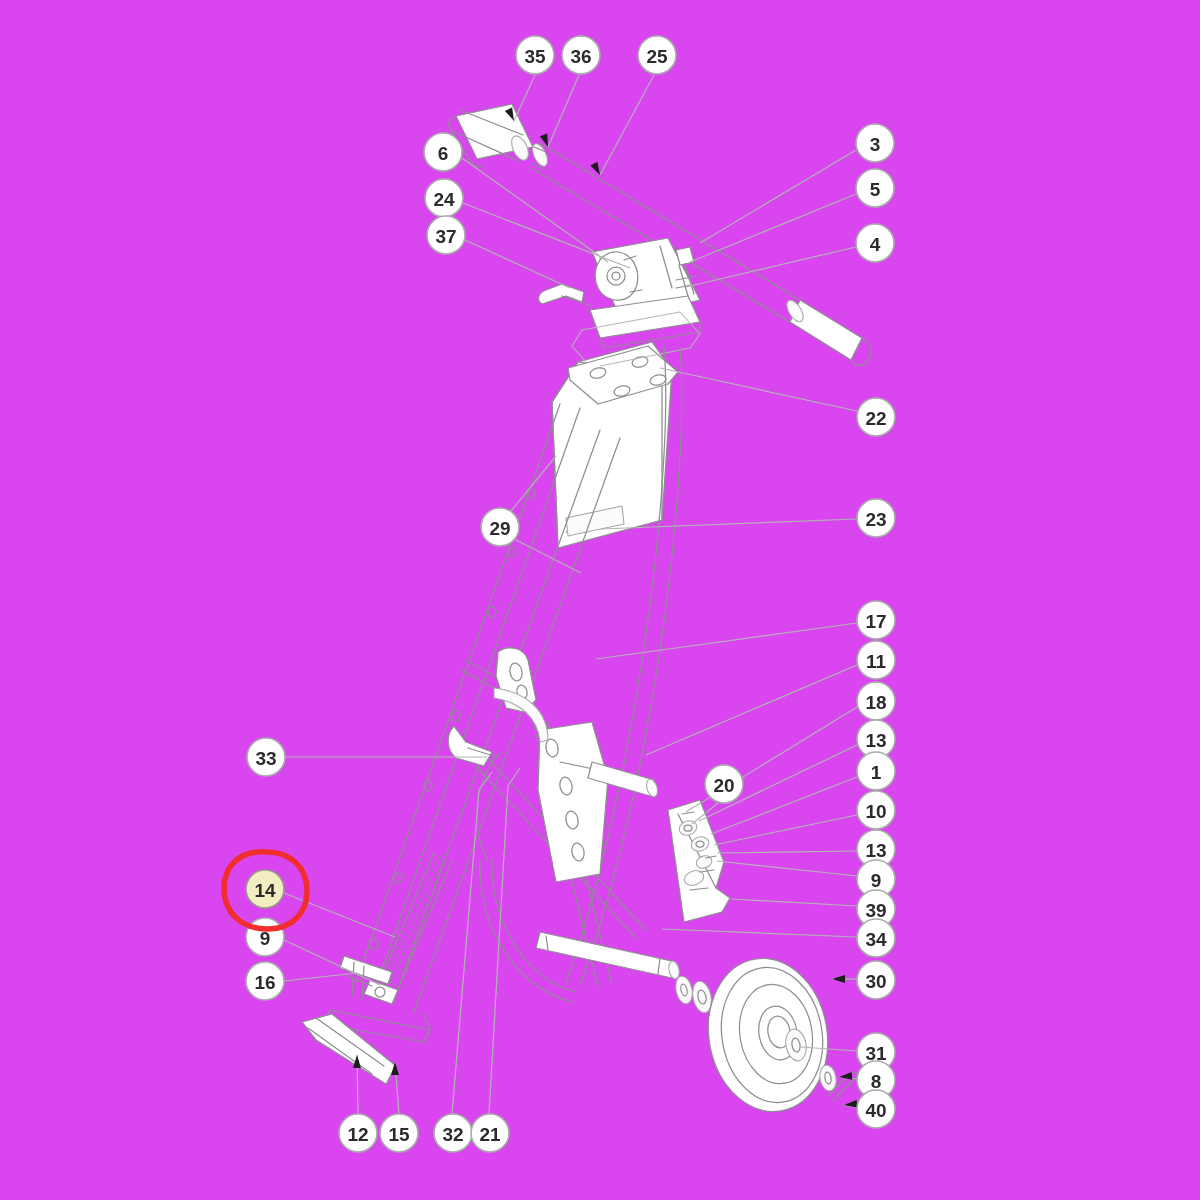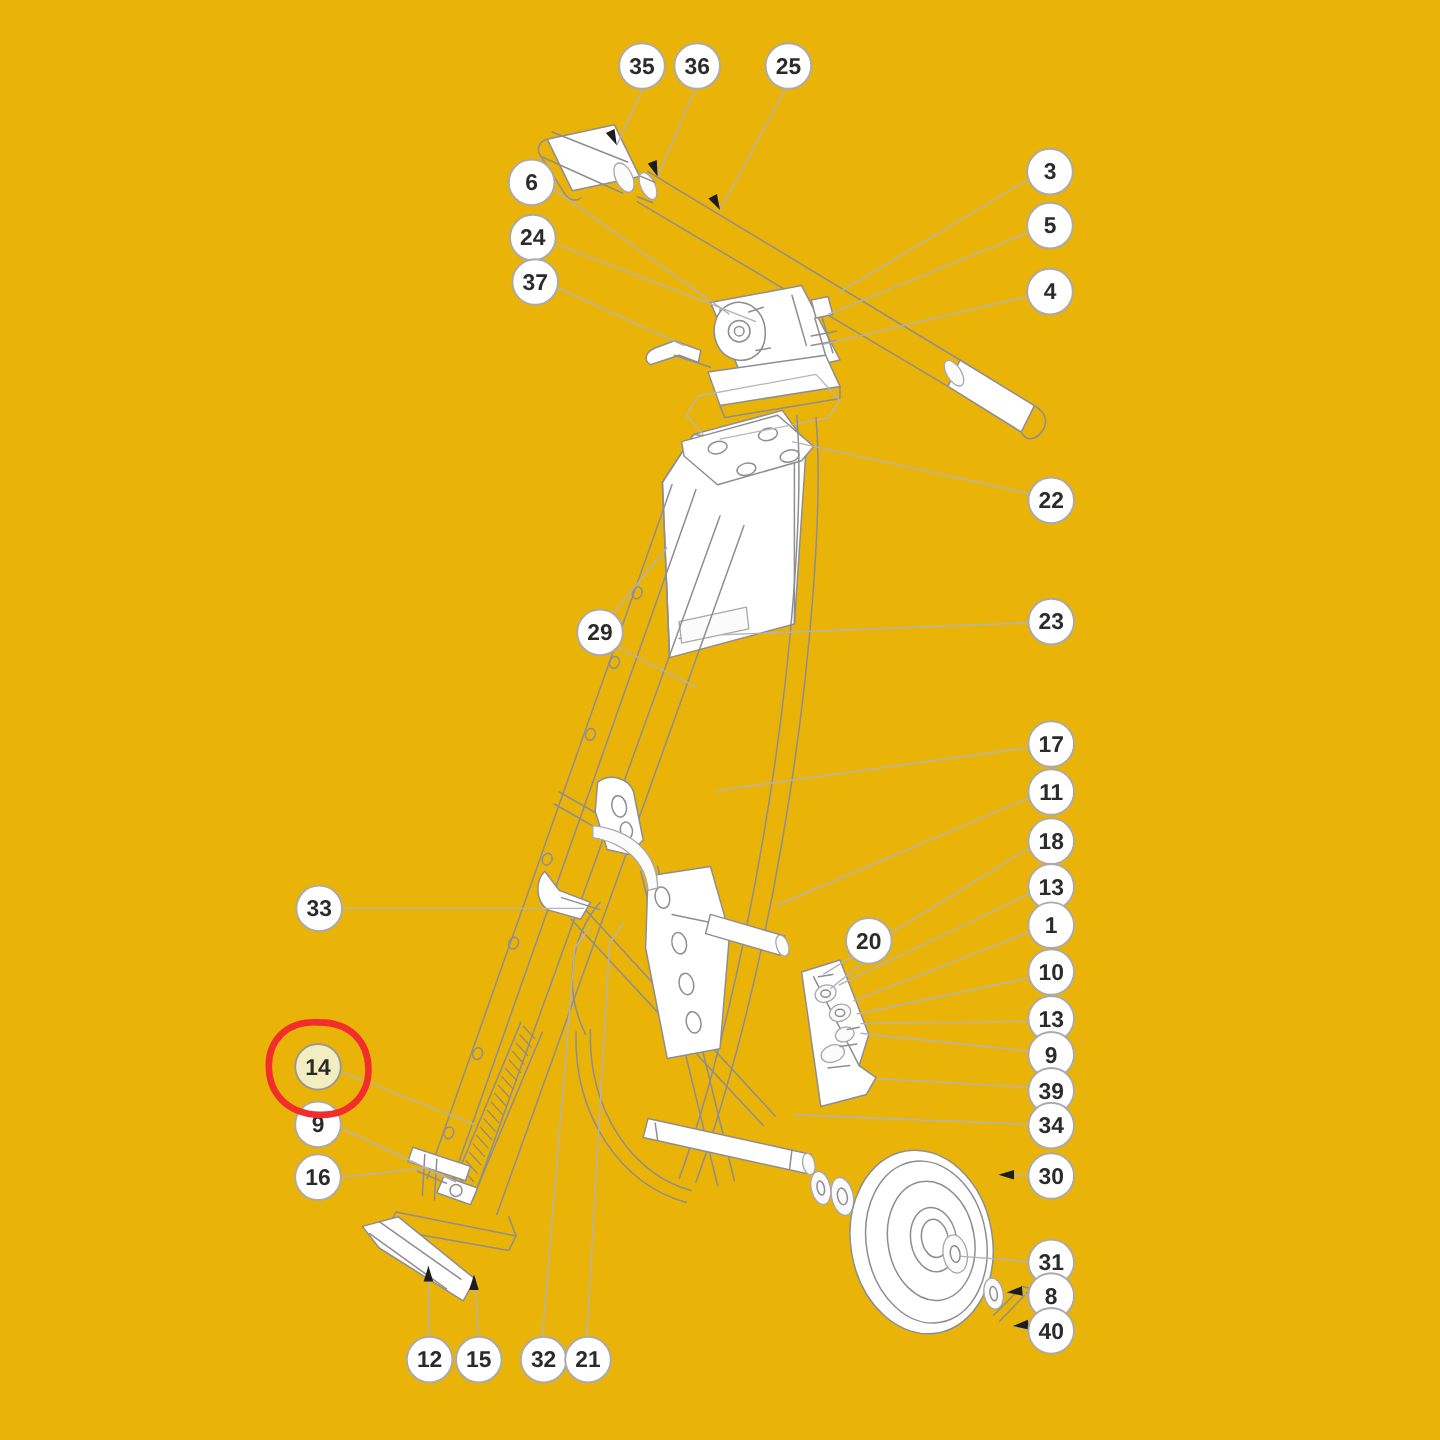--- a/index.html
+++ b/index.html
@@ -8,21 +8,21 @@
     padding: 0;
     background: #ffffff;
   }
   body {
     font-family: "Liberation Sans", sans-serif;
   }
   #diagram-root {
     position: relative;
     width: 1200px;
     height: 1200px;
-    background: #eab308;
+    background: #d946ef;
     overflow: hidden;
   }
   #diagram-svg {
     position: absolute;
     left: 0;
     top: 0;
     width: 1200px;
     height: 1200px;
     display: block;
   }

